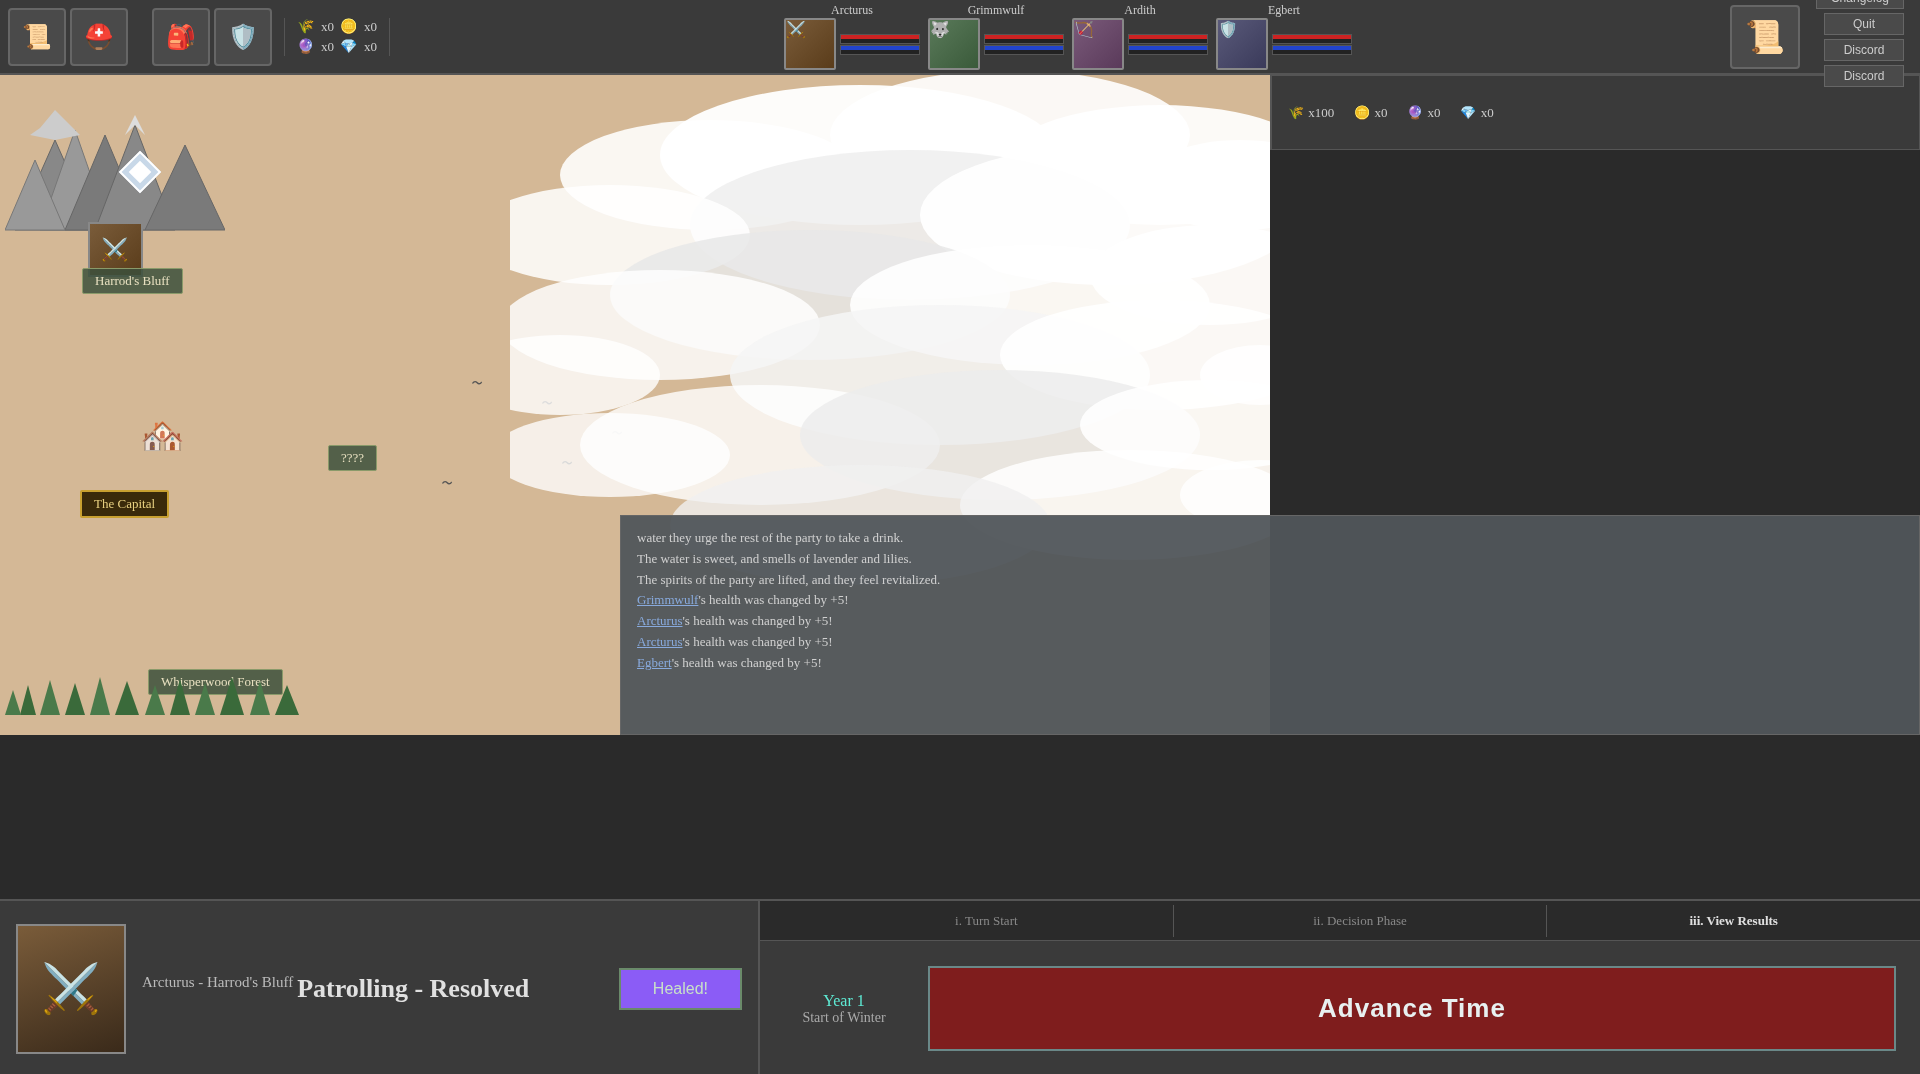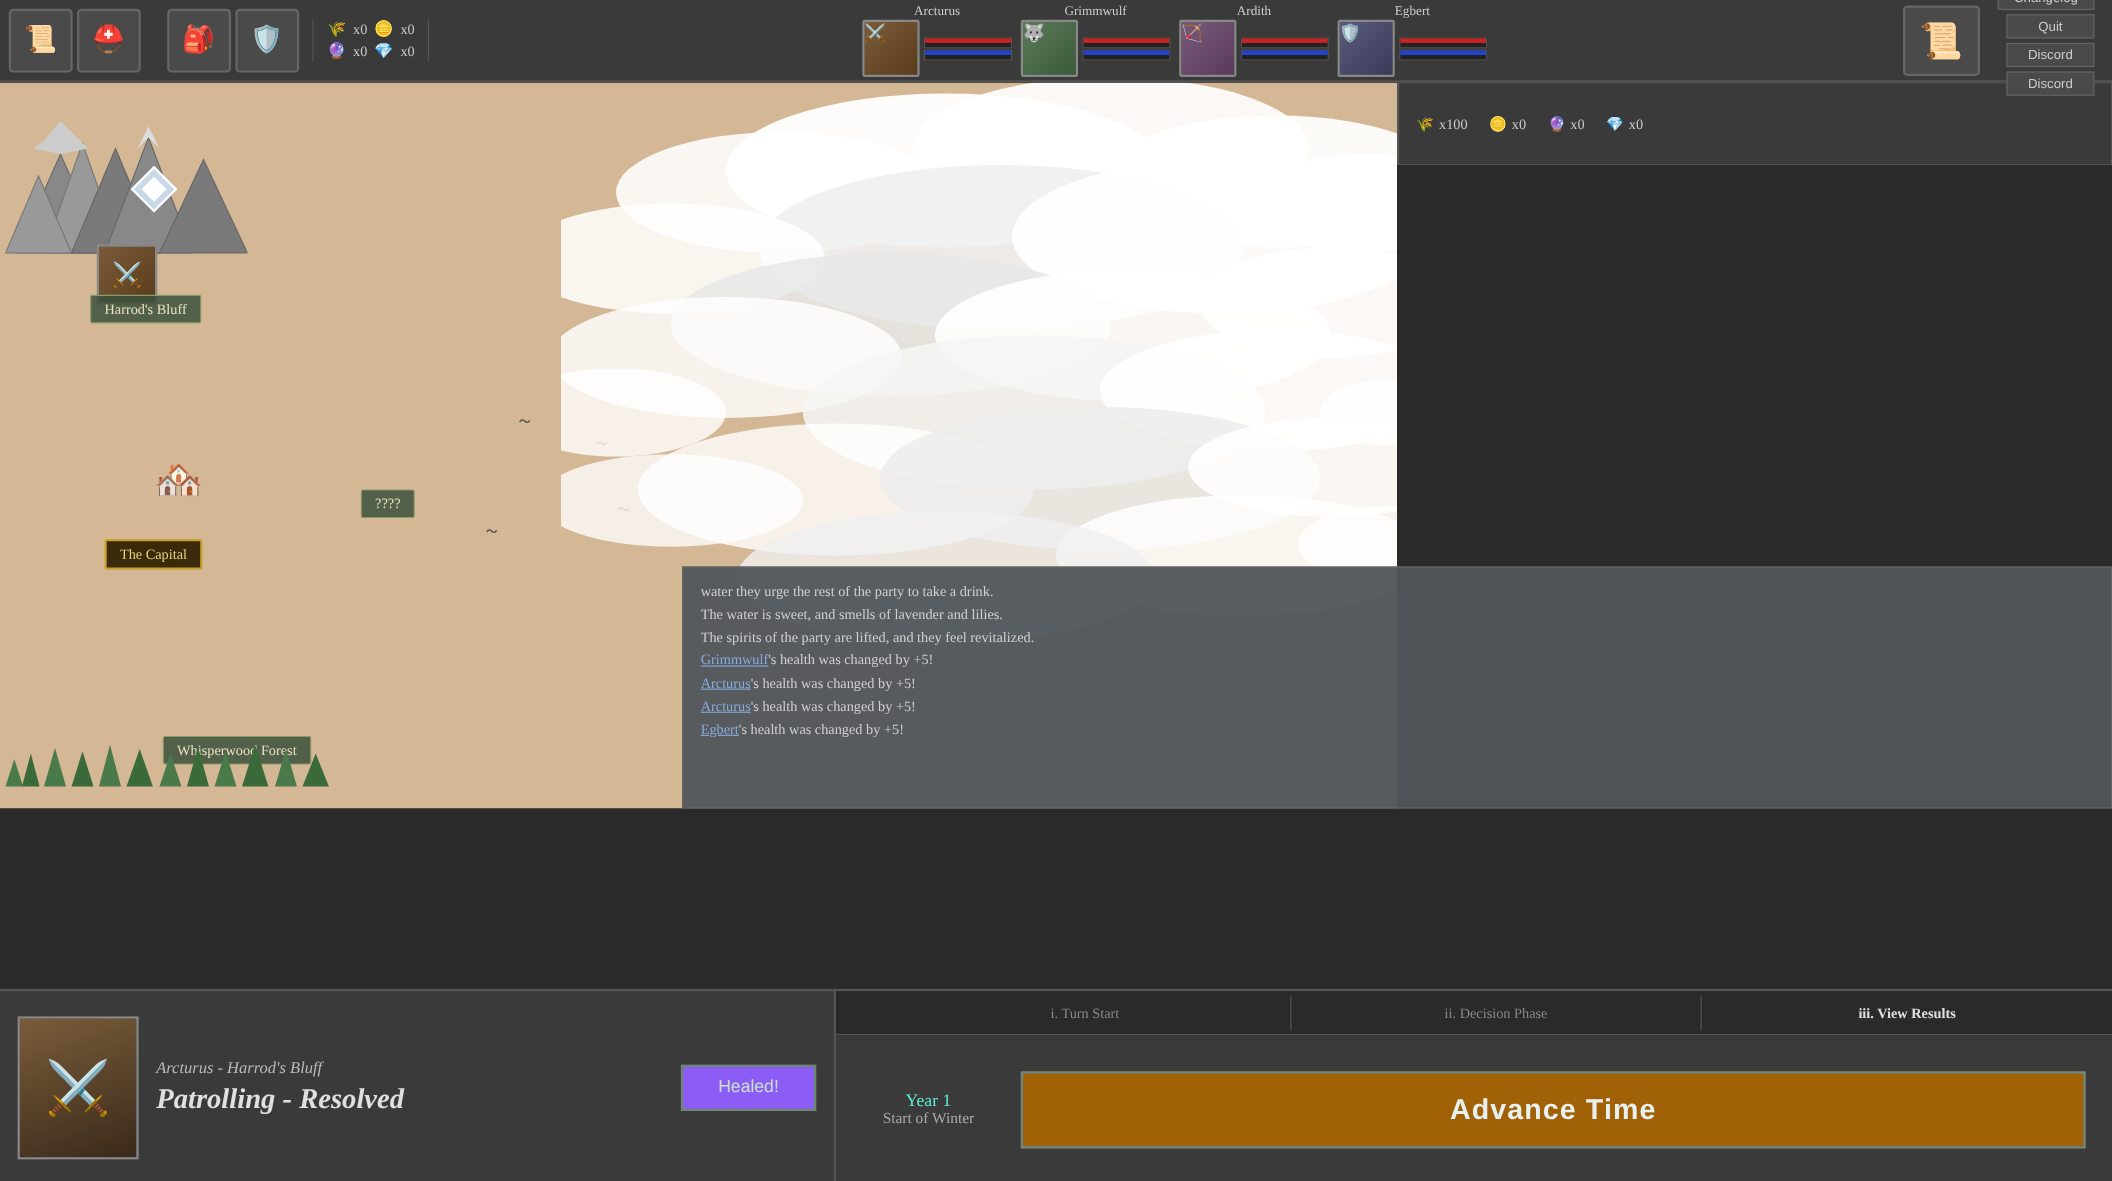--- a/index.html
+++ b/index.html
@@ -326,23 +326,22 @@
       background: linear-gradient(160deg, #7a5c3a, #3a2a1a);
       display: flex;
       align-items: center;
       justify-content: center;
       font-size: 48px;
       flex-shrink: 0;
     }
     .bottom-info {
       flex: 1;
       display: flex;
-      flex-direction: column;
+      flex-direction: row;
       gap: 4px;
-      font-style: italic;
     }
     .bottom-char-location {
       font-size: 15px;
       color: #bbb;
     }
     .bottom-action {
       font-size: 26px;
       color: #e0e0e0;
       font-weight: bold;
     }
@@ -399,22 +398,22 @@
     .turn-year {
       font-size: 16px;
       color: #5eead4;
     }
     .turn-season {
       font-size: 14px;
       color: #aaa;
     }
     .advance-time-btn {
       flex: 1;
-      height: 70px;
-      background: #a16207;
+      height: 85px;
+      background: #7f1d1d;
       border: 2px solid #6a8888;
       color: #e8f0f0;
       font-size: 26px;
       font-weight: bold;
       cursor: pointer;
       letter-spacing: 1px;
     }
 
     
     .map-bird {
@@ -557,21 +556,21 @@
       </div>
 
       <div class="map-portrait">⚔️</div>
 
       <div class="map-label" style="top:193px; left:82px;">Harrod's Bluff</div>
 
       <div class="unknown-marker" style="top:370px; left:328px;">????</div>
 
       <div style="position:absolute; top:340px; left:140px; font-size:36px;">🏘️</div>
 
-      <div class="map-label-capital" style="position:absolute; top:415px; left:95px;">The Capital</div>
+      <div class="map-label-capital" style="position:absolute; top:415px; left:80px;">The Capital</div>
 
       <div class="map-label" style="position:absolute; top:594px; left:148px;">Whisperwood Forest</div>
 
       <span class="map-bird" style="top:300px; left:470px;">〜</span>
       <span class="map-bird" style="top:320px; left:540px;">〜</span>
       <span class="map-bird" style="top:380px; left:560px;">〜</span>
       <span class="map-bird" style="top:350px; left:610px;">〜</span>
       <span class="map-bird" style="top:400px; left:440px;">〜</span>
 
       <div style="position:absolute; bottom:10px; left:0; width:400px; height:100px;">

